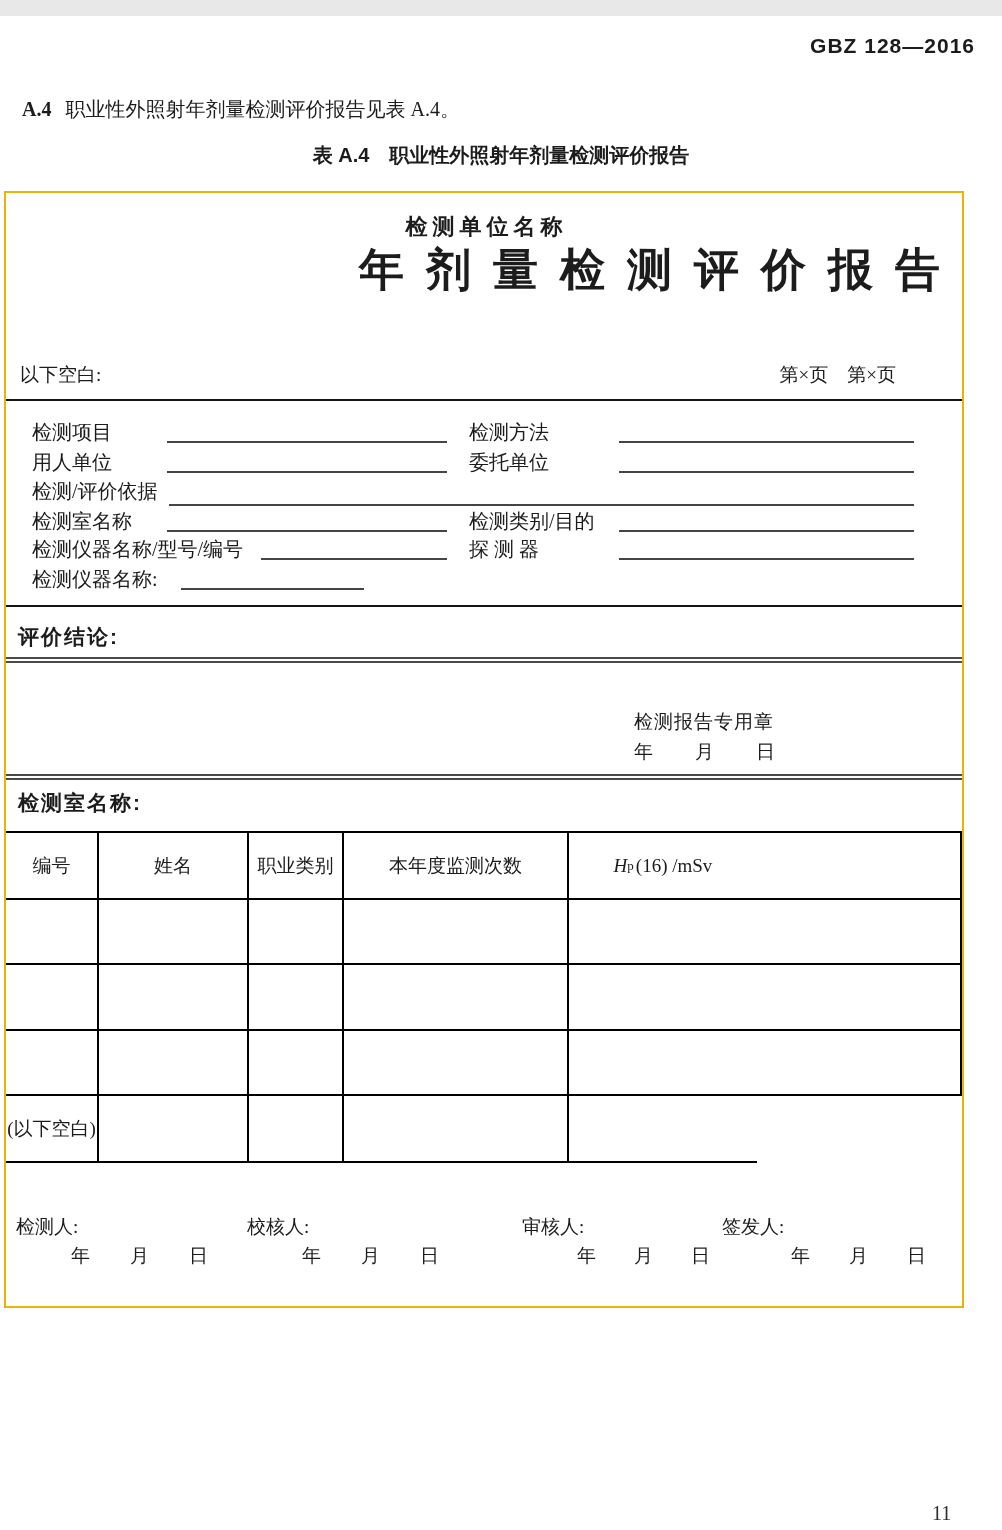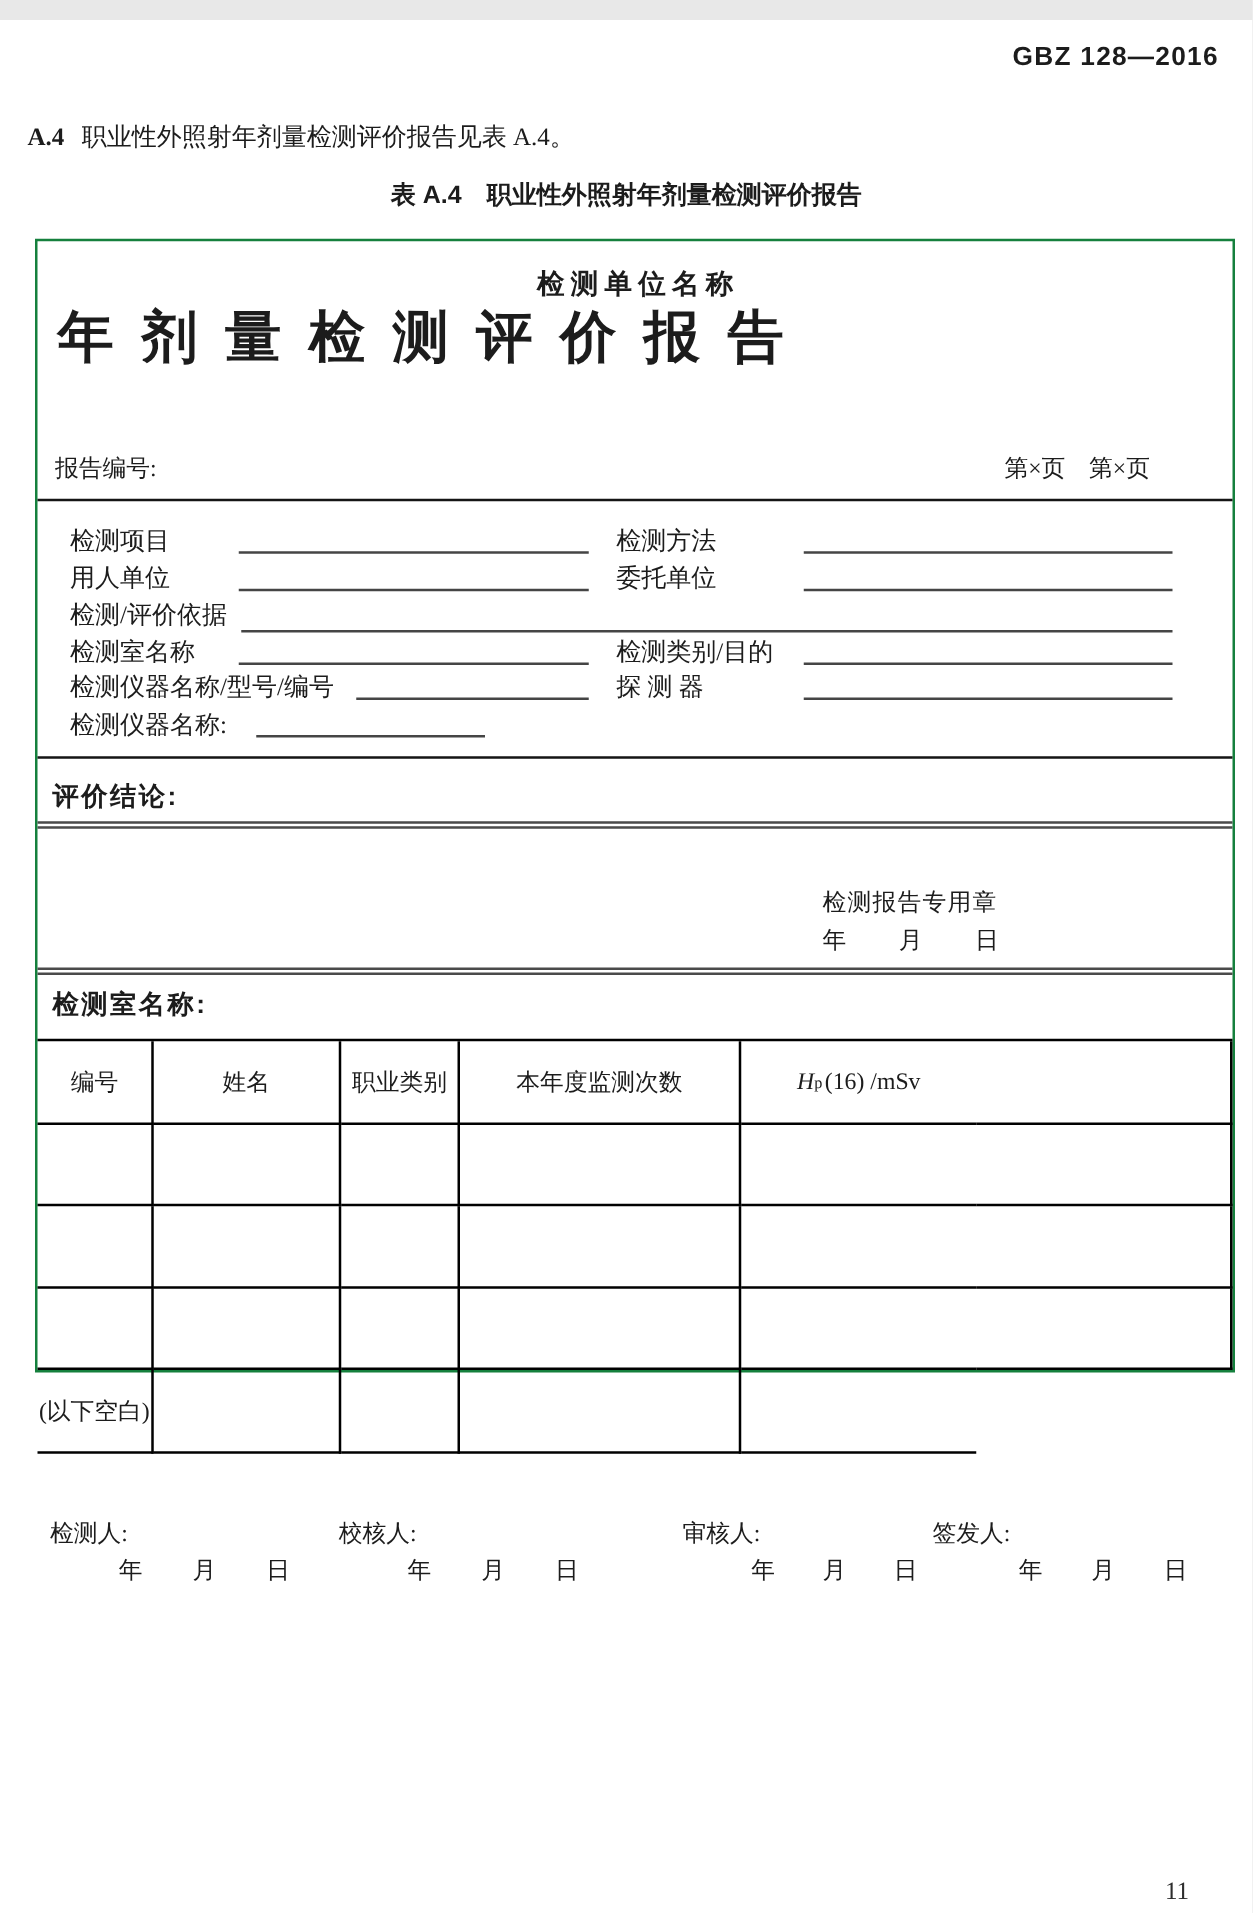--- a/index.html
+++ b/index.html
@@ -18,31 +18,31 @@
   }
   .intro { position:absolute; top:80px; left:22px; font-size:20px; }
   .intro .clause { font-weight:bold; margin-right:14px; }
   .caption {
     position:absolute; top:126px; left:0; width:100%; text-align:center;
     font-family:"Liberation Sans","DejaVu Sans",sans-serif;
     font-weight:bold; font-size:20px;
   }
 
   .report-box {
-    position:absolute; left:28px; top:175px; width:960px; height:907px;
-    border:2px solid #15803d;
+    position:absolute; left:4px; top:175px; width:960px; height:1117px;
+    border:2px solid #eab308;
   }
   .abs { position:absolute; }
 
   .org-name {
     top:19px; left:0; width:100%; text-align:center;
     font-weight:bold; font-size:22px; letter-spacing:5px; padding-left:5px;
   }
   .report-title {
-    top:47px; left:0; width:100%; text-align:left;
+    top:47px; left:0; width:100%; text-align:right;
     font-weight:bold; font-size:45px; letter-spacing:22px; padding-left:16px;
   }
   .report-no { left:14px; top:169px; font-size:19px; }
   .page-marker { right:66px; top:169px; font-size:19px; }
 
   .hline { left:0; right:0; border-top:2px solid #151515; }
   .dline {
     left:0; right:0; height:6px;
     border-top:2px solid #4a4a4a; border-bottom:2px solid #4a4a4a;
   }
@@ -89,21 +89,21 @@
     <span class="clause">A.4</span><span>职业性外照射年剂量检测评价报告见表 A.4。</span>
   </div>
 
   <div class="caption">表 A.4　职业性外照射年剂量检测评价报告</div>
 
   <div class="report-box">
 
     <div class="abs org-name sans">检测单位名称</div>
     <div class="abs report-title sans">年剂量检测评价报告</div>
 
-    <div class="abs report-no">报告编号:</div>
+    <div class="abs report-no">以下空白:</div>
     <div class="abs page-marker">第×页　第×页</div>
 
     <div class="abs hline" style="top:206px"></div>
 
     <div class="abs flabel" style="left:26px; top:226px">检测项目</div>
     <div class="abs uline" style="left:161px; top:248px; width:280px"></div>
     <div class="abs flabel" style="left:463px; top:226px">检测方法</div>
     <div class="abs uline" style="left:613px; top:248px; width:295px"></div>
 
     <div class="abs flabel" style="left:26px; top:256px">用人单位</div>

